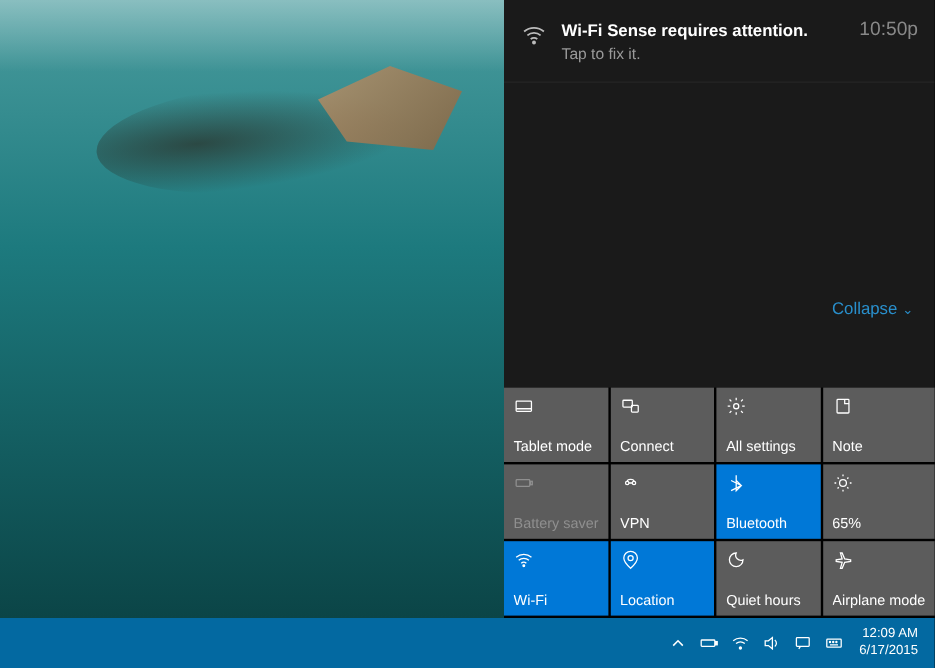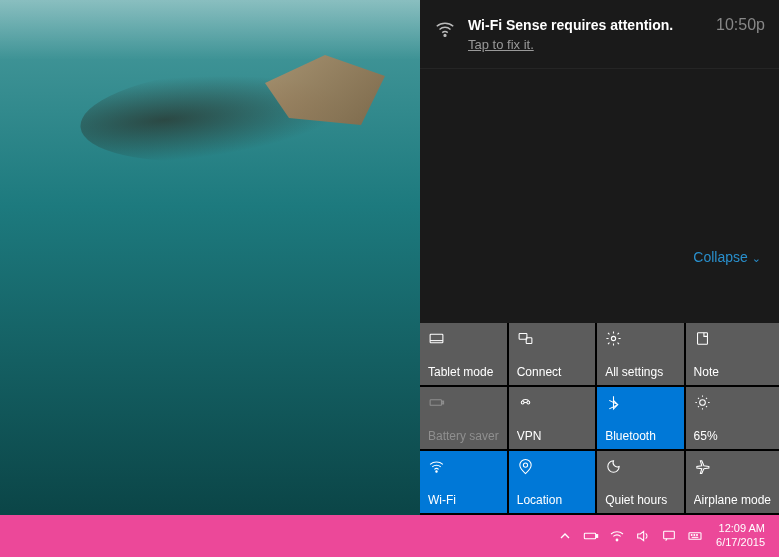--- a/index.html
+++ b/index.html
@@ -61,21 +61,21 @@
 }
 .notif-icon {
   width: 28px;
   flex-shrink: 0;
   color: #bbb;
   padding-top: 2px;
 }
 .notif-icon svg { width: 22px; height: 22px; }
 .notif-body { flex: 1; padding-left: 6px; }
 .notif-title { color: #fff; font-weight: 600; font-size: 14px; line-height: 1.35; }
-.notif-sub { color: #999; font-size: 13px; margin-top: 2px; text-decoration: underline; }
+.notif-sub { color: #999; font-size: 13px; margin-top: 2px; }
 .notif-time { color: #888; font-size: 16px; padding-left: 8px; }
 .ac-spacer { flex: 1; }
 .collapse-row {
   text-align: right;
   padding: 8px 18px 10px 0;
 }
 .collapse-link { color: #298fcc; font-size: 14px; cursor: pointer; }
 .collapse-link .chev { display: inline-block; margin-left: 4px; font-size: 11px; }
 .tiles {
   display: grid;
@@ -99,21 +99,21 @@
 .tile.active { background: #0078d7; }
 .tile.disabled { color: #8f8f8f; cursor: default; }
 .tile-icon { height: 18px; display: flex; align-items: center; }
 .tile-icon svg { width: 17px; height: 17px; stroke: currentColor; fill: none; stroke-width: 1.5; }
 .tile-label { font-size: 12px; white-space: nowrap; overflow: hidden; }
 .taskbar {
   position: absolute;
   bottom: 0; left: 0;
   width: 779px;
   height: 42px;
-  background: #ec4899;
+  background: #0369a1;
   display: flex;
   align-items: center;
   justify-content: flex-end;
   padding-right: 6px;
 }
 .tray {
   display: flex;
   align-items: center;
   gap: 0;
 }

